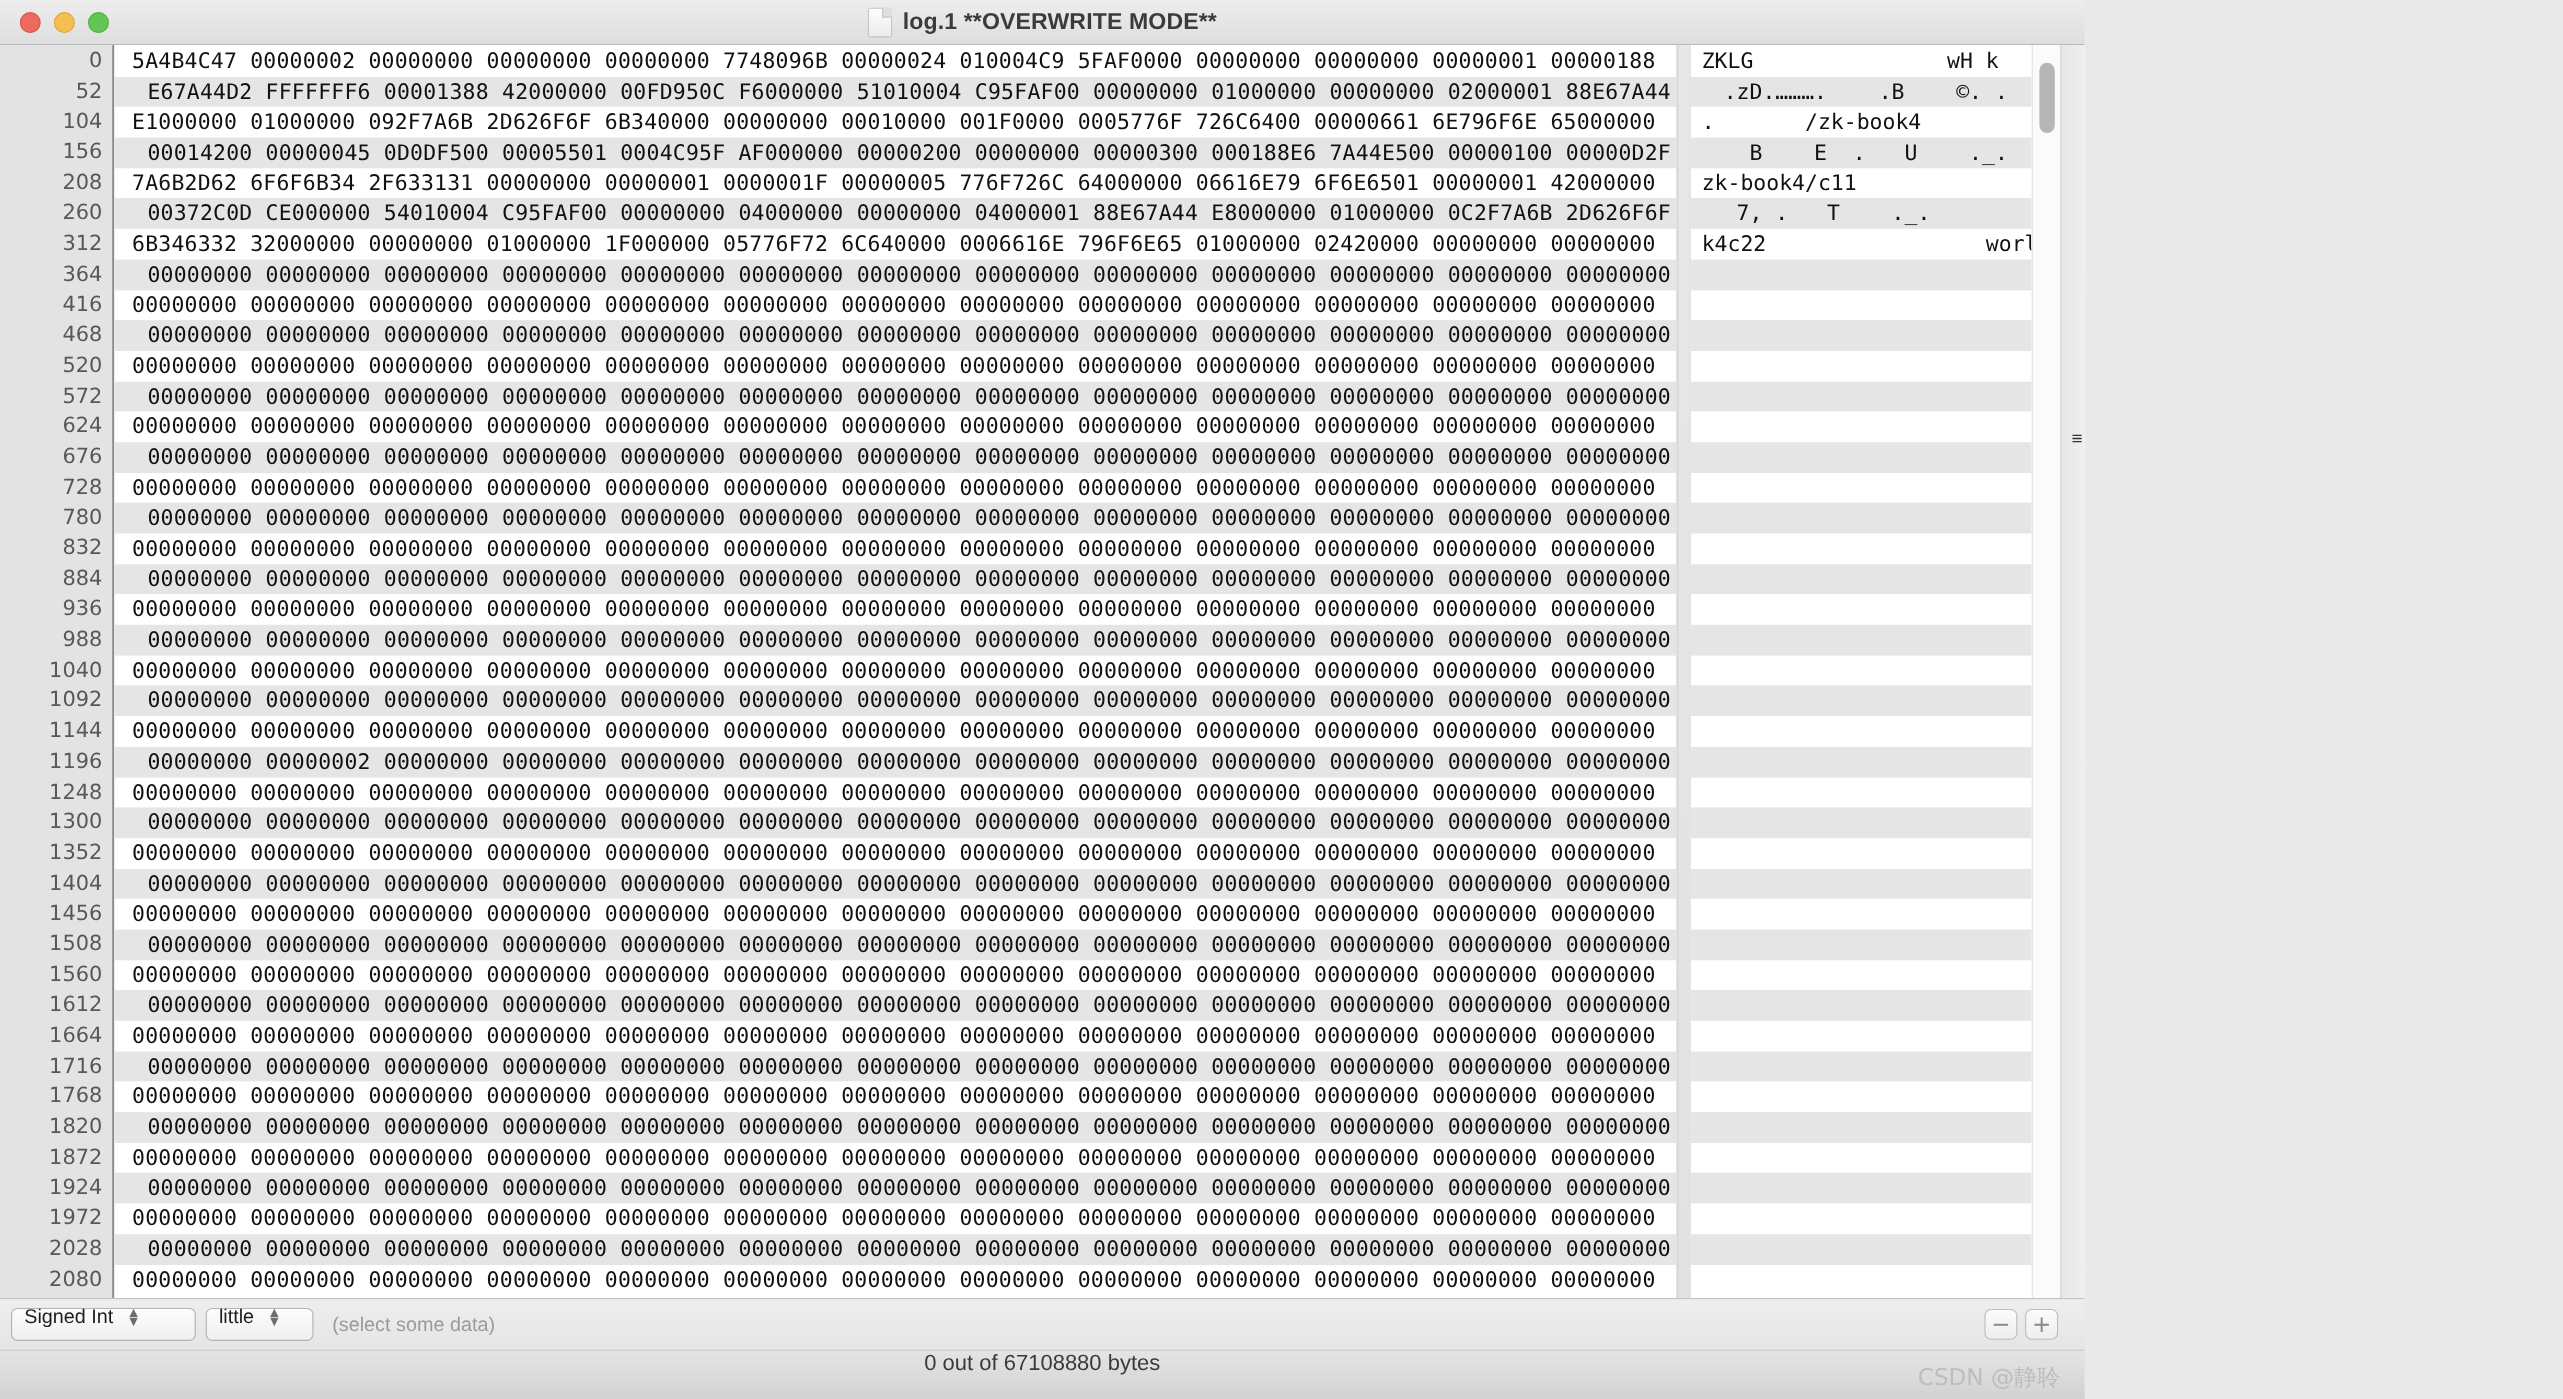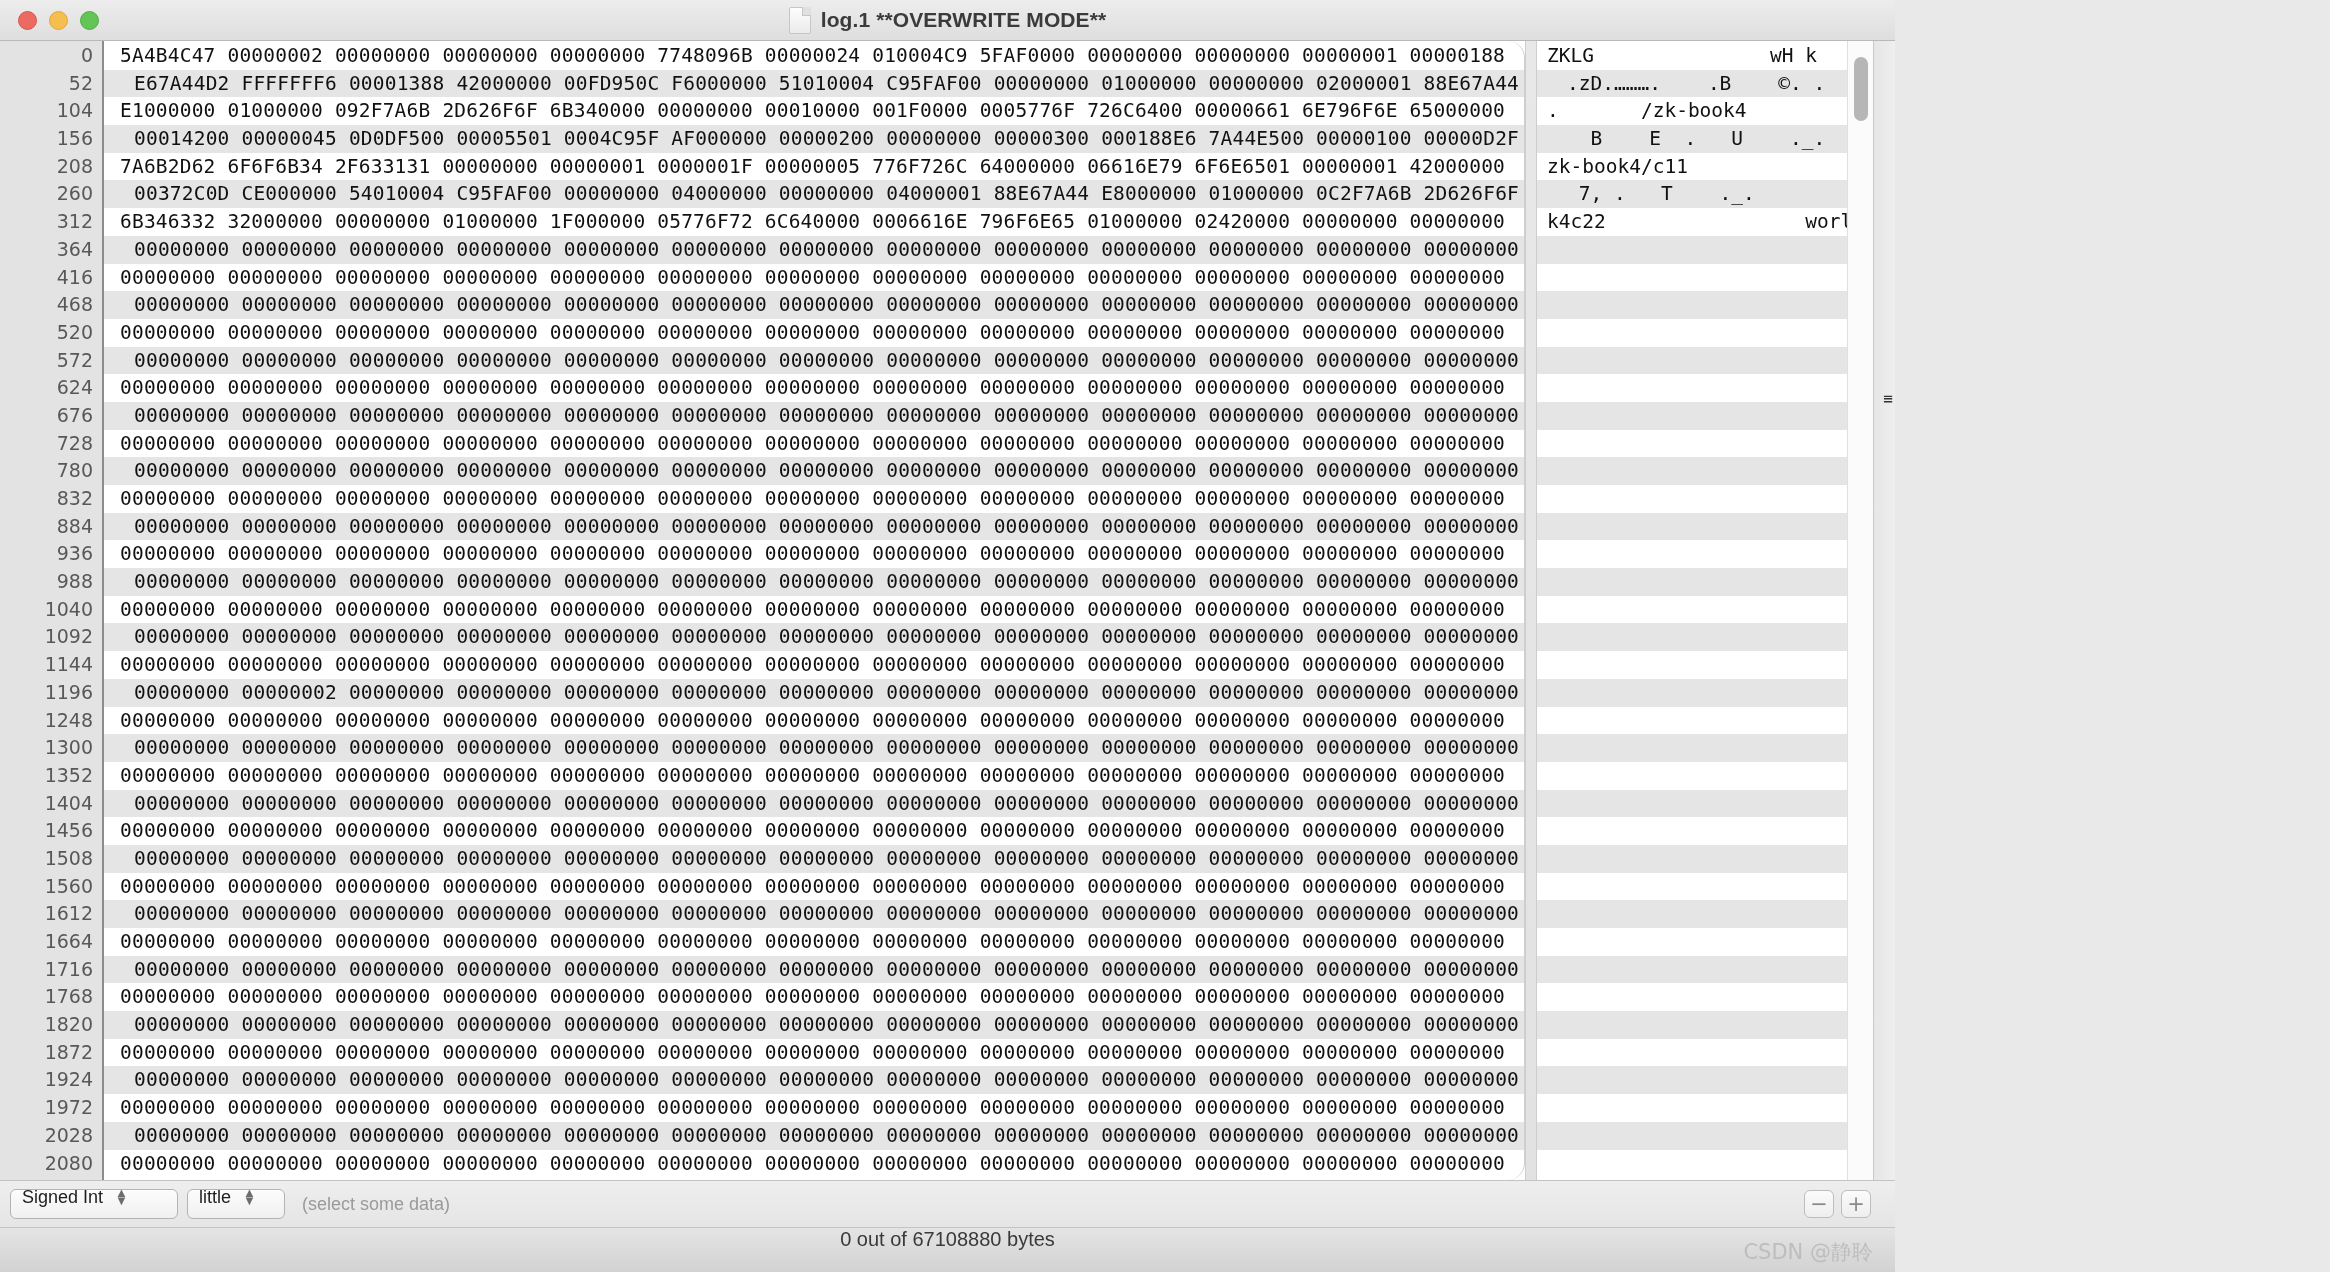--- a/index.html
+++ b/index.html
@@ -90,21 +90,20 @@
     white-space: nowrap;
   }
 
   
   #hexpane {
     width: 1421px; min-width: 1421px;
     overflow: hidden;
     padding-top: 1px;
     background: #fff;
     border-right: 1px solid #cfcfcf;
-    border-radius: 17px;
   }
   .hex-row {
     height: 27.7px; line-height: 27.7px;
     font-family: "DejaVu Sans Mono", monospace;
     font-size: 19.5px;
     color: #111;
     white-space: nowrap;
     padding-left: 16px;
     letter-spacing: 0.2px;
   }

